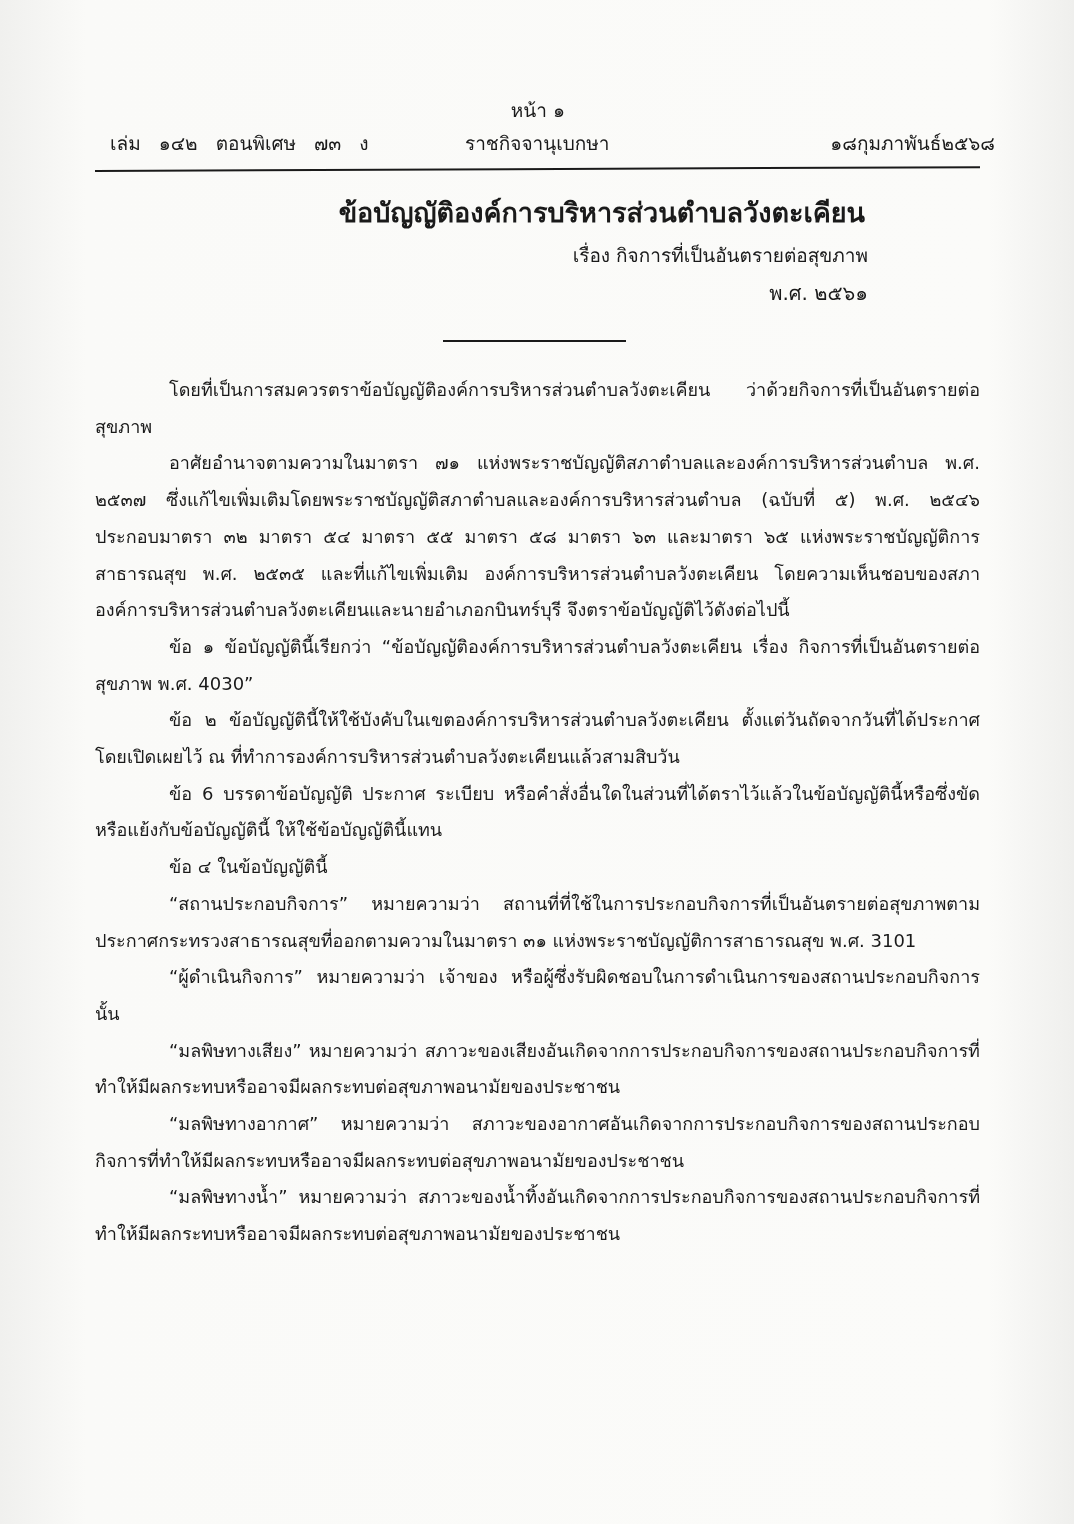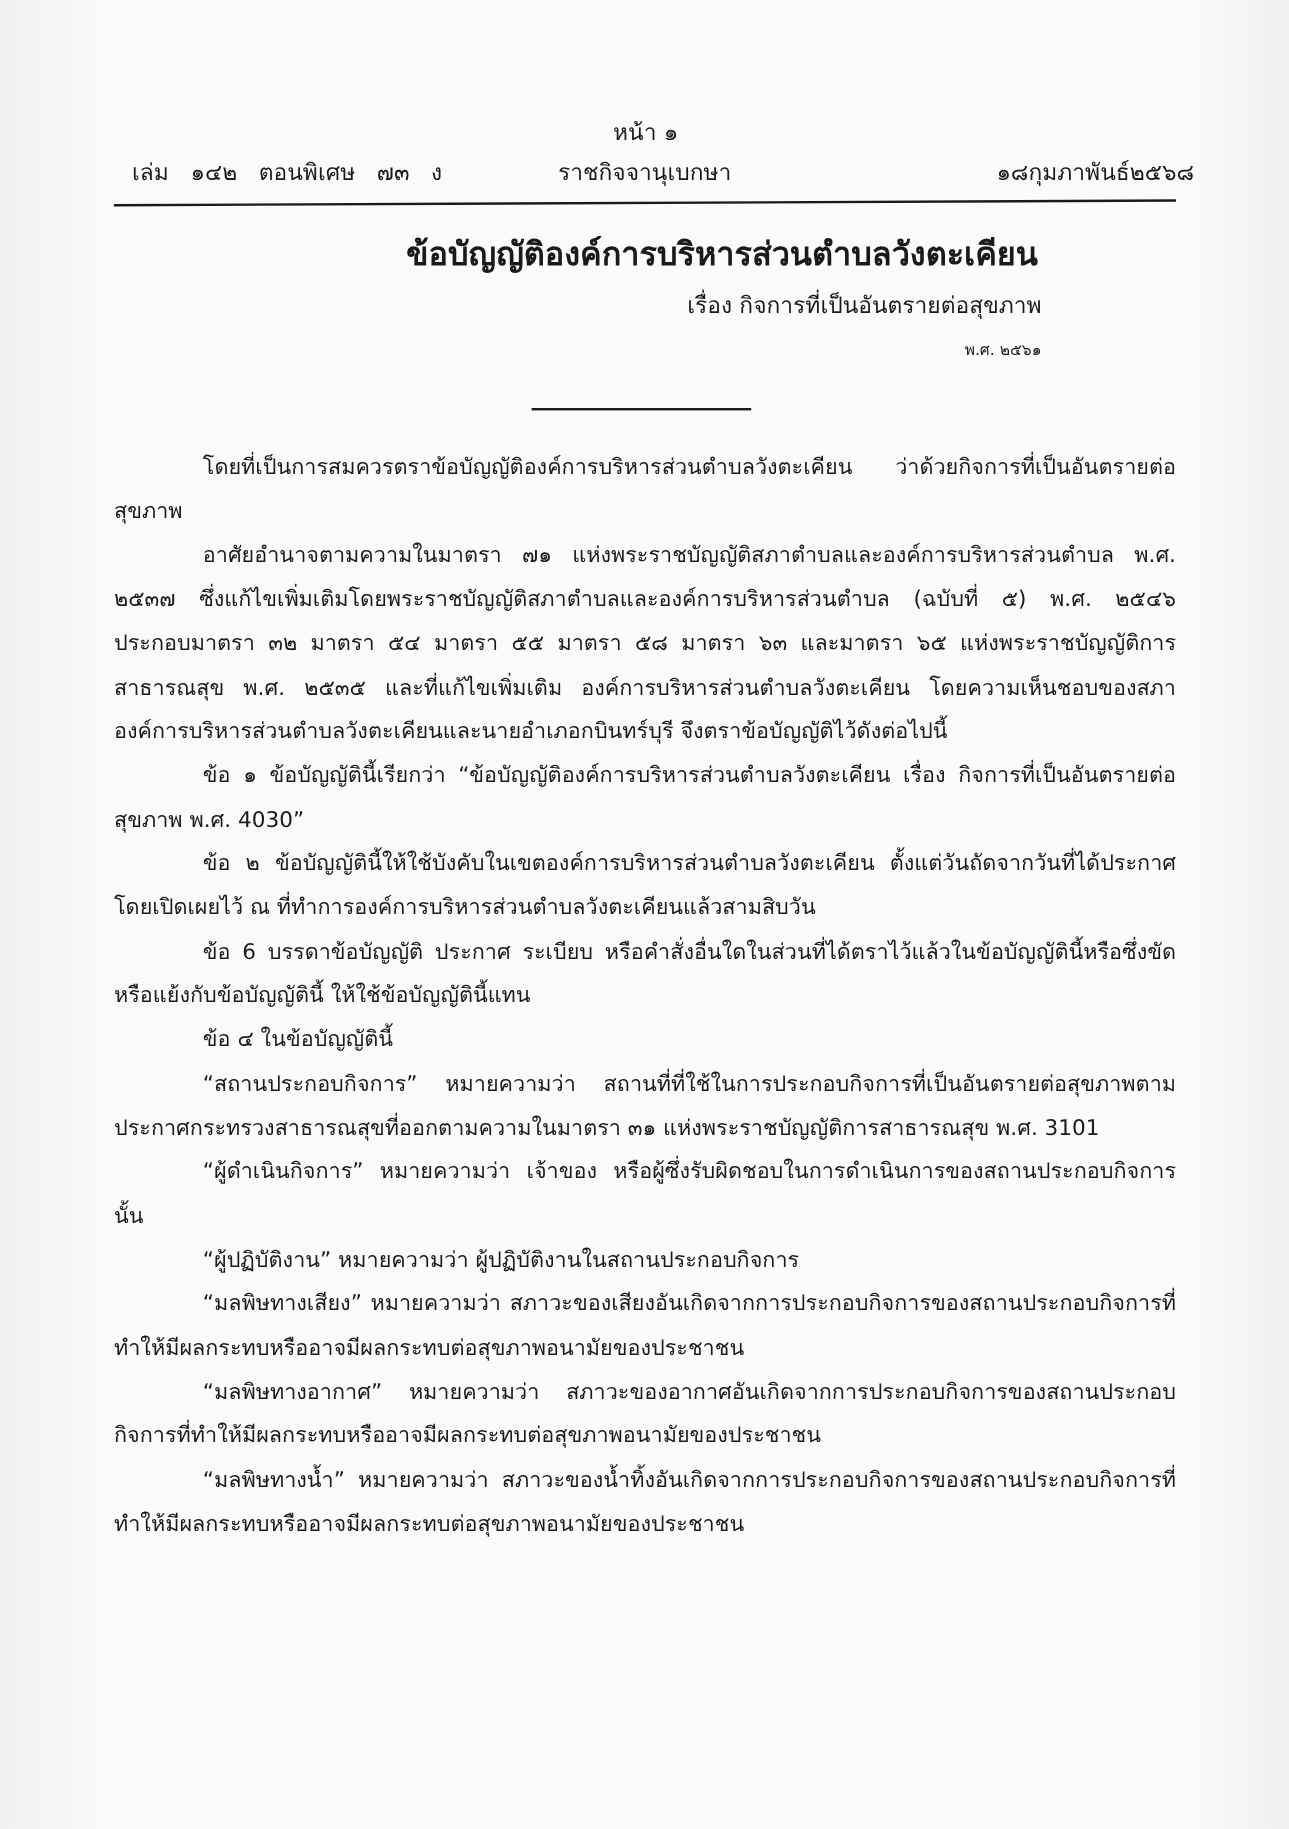--- a/index.html
+++ b/index.html
@@ -60,21 +60,21 @@
       line-height: 36px;
       position: relative;
       left: -3px;
     }
     .subtitle {
       font-size: 19px;
       margin-top: 10px;
       line-height: 28px;
     }
     .year {
-      font-size: 13px;
+      font-size: 20px;
       margin-top: 10px;
       line-height: 28px;
     }
     .rule-mid {
       position: absolute;
       left: 443px; top: 340px;
       width: 183px; height: 0;
       border-top: 2px solid #1a1a1a;
     }
     .body {
@@ -121,19 +121,18 @@
 
   <div class="body">
     <p class="para">โดยที่เป็นการสมควรตราข้อบัญญัติองค์การบริหารส่วนตำบลวังตะเคียน  ว่าด้วยกิจการที่เป็นอันตรายต่อสุขภาพ</p>
     <p class="para">อาศัยอำนาจตามความในมาตรา ๗๑ แห่งพระราชบัญญัติสภาตำบลและองค์การบริหารส่วนตำบล พ.ศ. ๒๕๓๗ ซึ่งแก้ไขเพิ่มเติมโดยพระราชบัญญัติสภาตำบลและองค์การบริหารส่วนตำบล (ฉบับที่ ๕) พ.ศ. ๒๕๔๖ ประกอบมาตรา ๓๒ มาตรา ๕๔ มาตรา ๕๕ มาตรา ๕๘ มาตรา ๖๓ และมาตรา ๖๕ แห่งพระราชบัญญัติการสาธารณสุข พ.ศ. ๒๕๓๕ และที่แก้ไขเพิ่มเติม องค์การบริหารส่วนตำบลวังตะเคียน โดยความเห็นชอบของสภาองค์การบริหารส่วนตำบลวังตะเคียนและนายอำเภอกบินทร์บุรี จึงตราข้อบัญญัติไว้ดังต่อไปนี้</p>
     <p class="para">ข้อ ๑ ข้อบัญญัตินี้เรียกว่า “ข้อบัญญัติองค์การบริหารส่วนตำบลวังตะเคียน เรื่อง กิจการที่เป็นอันตรายต่อสุขภาพ พ.ศ. 4030”</p>
     <p class="para">ข้อ ๒ ข้อบัญญัตินี้ให้ใช้บังคับในเขตองค์การบริหารส่วนตำบลวังตะเคียน  ตั้งแต่วันถัดจากวันที่ได้ประกาศโดยเปิดเผยไว้ ณ ที่ทำการองค์การบริหารส่วนตำบลวังตะเคียนแล้วสามสิบวัน</p>
     <p class="para">ข้อ 6 บรรดาข้อบัญญัติ ประกาศ ระเบียบ หรือคำสั่งอื่นใดในส่วนที่ได้ตราไว้แล้วในข้อบัญญัตินี้หรือซึ่งขัดหรือแย้งกับข้อบัญญัตินี้ ให้ใช้ข้อบัญญัตินี้แทน</p>
     <p class="para">ข้อ ๔ ในข้อบัญญัตินี้</p>
     <p class="para def">“สถานประกอบกิจการ” หมายความว่า สถานที่ที่ใช้ในการประกอบกิจการที่เป็นอันตรายต่อสุขภาพตามประกาศกระทรวงสาธารณสุขที่ออกตามความในมาตรา ๓๑ แห่งพระราชบัญญัติการสาธารณสุข พ.ศ. 3101</p>
     <p class="para def">“ผู้ดำเนินกิจการ” หมายความว่า เจ้าของ หรือผู้ซึ่งรับผิดชอบในการดำเนินการของสถานประกอบกิจการนั้น</p>
-    <p class="para def">“ผู้ปฏิบัติงาน” หมายความว่า ผู้ปฏิบัติงานในสถานประกอบกิจการ</p>
     <p class="para def">“มลพิษทางเสียง” หมายความว่า สภาวะของเสียงอันเกิดจากการประกอบกิจการของสถานประกอบกิจการที่ทำให้มีผลกระทบหรืออาจมีผลกระทบต่อสุขภาพอนามัยของประชาชน</p>
     <p class="para def">“มลพิษทางอากาศ” หมายความว่า สภาวะของอากาศอันเกิดจากการประกอบกิจการของสถานประกอบกิจการที่ทำให้มีผลกระทบหรืออาจมีผลกระทบต่อสุขภาพอนามัยของประชาชน</p>
     <p class="para def">“มลพิษทางน้ำ” หมายความว่า สภาวะของน้ำทิ้งอันเกิดจากการประกอบกิจการของสถานประกอบกิจการที่ทำให้มีผลกระทบหรืออาจมีผลกระทบต่อสุขภาพอนามัยของประชาชน</p>
   </div>
 
 </div>
 
 </body></html>

